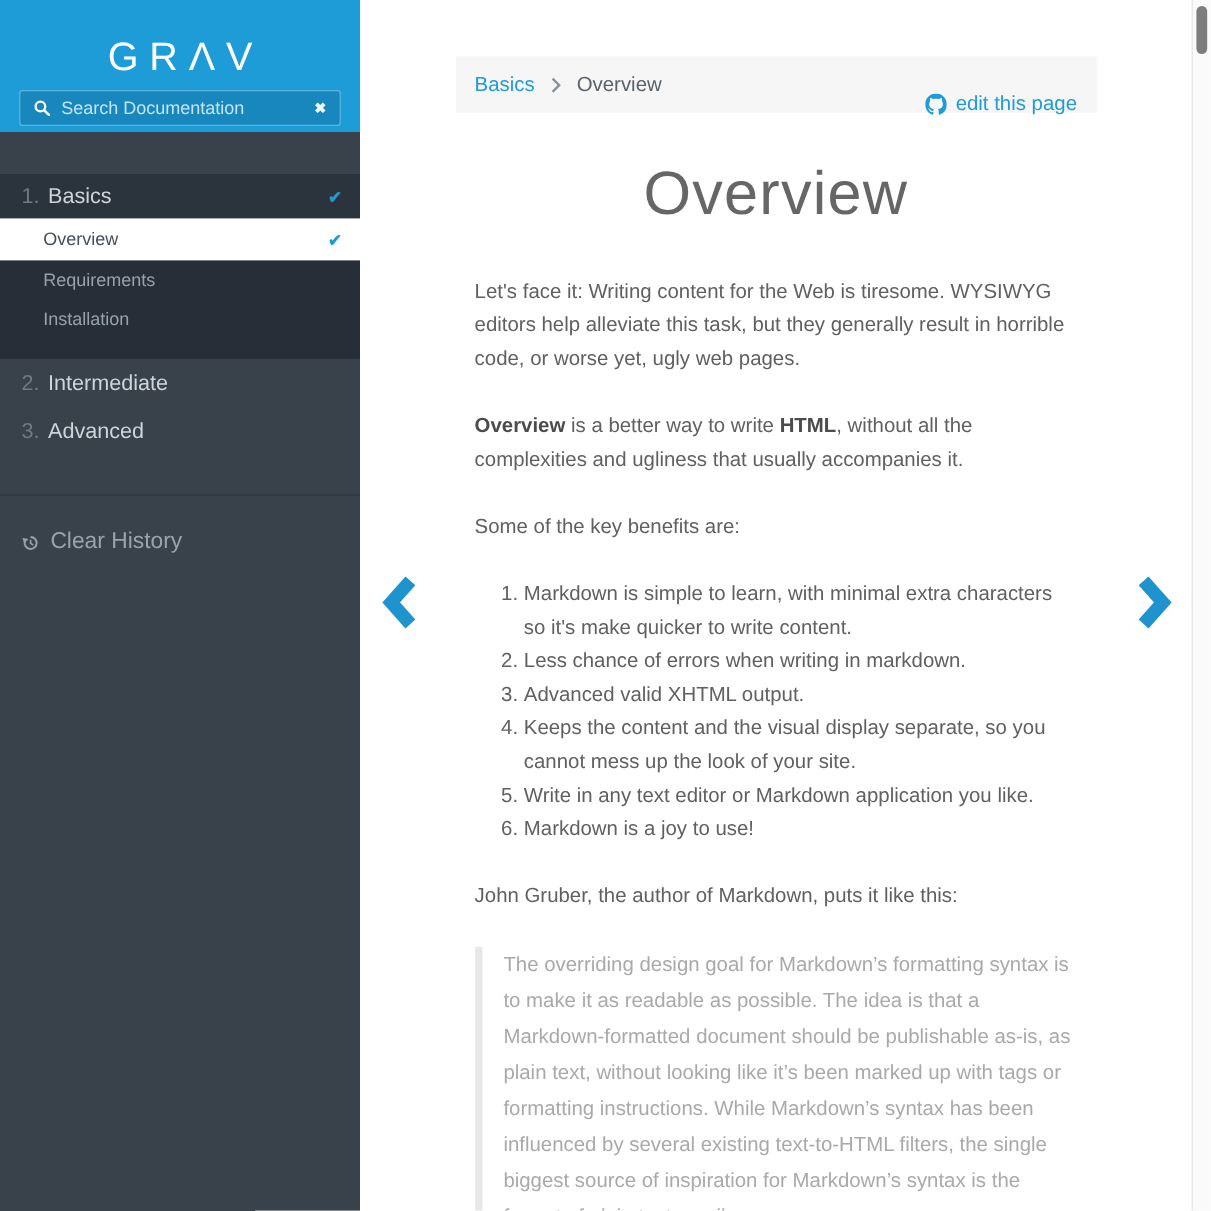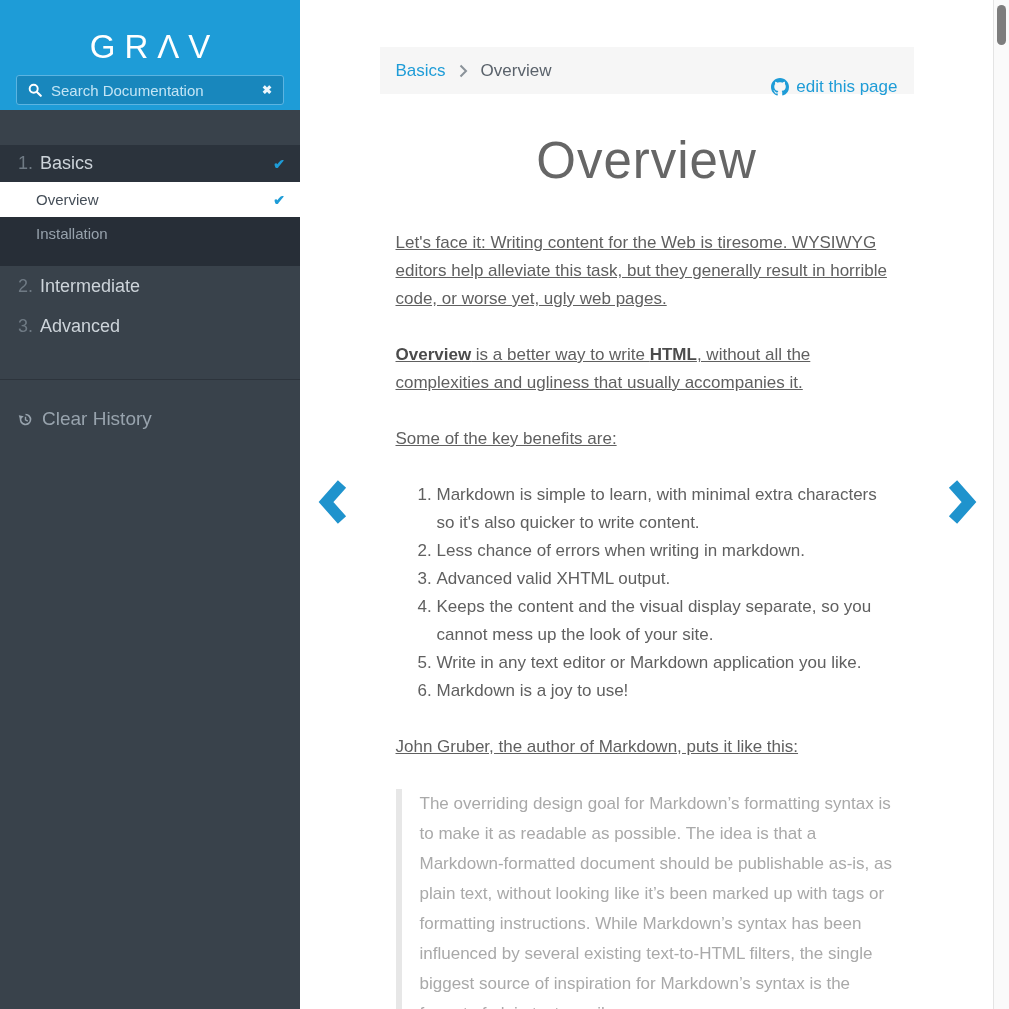--- a/index.html
+++ b/index.html
@@ -45,21 +45,21 @@
   .crumb-sep { margin: 0 13px; display: flex; align-items: center; }
   .crumb-current { color: #5a626b; }
   .edit-link { margin-left: auto; display: flex; align-items: center; gap: 7px;
                color: #1e9cd7; cursor: pointer; margin-top: 32px; }
   .gh-icon { display: flex; }
 
   .page-title { margin: 37px 0 39px; text-align: center; font-size: 51px; font-weight: 400;
                 color: #666; letter-spacing: 1px; }
 
   .article { padding: 0 16px; font-size: 17px; line-height: 28px; color: #606060; }
-  .article p { margin: 0 0 28px; text-decoration: underline; }
+  .article p { margin: 0 0 28px; }
   .article strong { color: #4b4b4b; }
   .article ol { margin: 0 0 28px; padding-left: 41px; }
   .article blockquote { margin: 0; border-left: 6px solid #e7e7e7; padding-left: 18px;
                         color: #a9a9a9; line-height: 30px; }
 
   
   .prev-arrow { position: absolute; left: 317px; top: 477px; cursor: pointer; }
   .next-arrow { position: absolute; left: 944px; top: 477px; cursor: pointer; }
 
   
@@ -90,20 +90,23 @@
     <div class="section sec-1">
       <div class="sec-header">
         <span class="num">1.</span>
         <span class="lbl">Basics</span>
         <span class="chk">✔</span>
       </div>
       <div class="sec-items">
         <div class="item active">
           <span>Overview</span>
           <span class="chk">✔</span>
+        </div>
+        <div class="item">
+          <span>Requirements</span>
         </div>
         <div class="item">
           <span>Installation</span>
         </div>
       </div>
     </div>
 
     <div class="section sec-2">
       <div class="sec-header">
         <span class="num">2.</span>
@@ -157,21 +160,21 @@
     <h1 class="page-title">Overview</h1>
 
     <div class="article">
       <p>Let's face it: Writing content for the Web is tiresome. WYSIWYG editors help alleviate this task, but they generally result in horrible code, or worse yet, ugly web pages.</p>
 
       <p><strong>Overview</strong><span> is a better way to write </span><strong>HTML</strong><span>, without all the complexities and ugliness that usually accompanies it.</span></p>
 
       <p>Some of the key benefits are:</p>
 
       <ol>
-        <li>Markdown is simple to learn, with minimal extra characters so it's also quicker to write content.</li>
+        <li>Markdown is simple to learn, with minimal extra characters so it's make quicker to write content.</li>
         <li>Less chance of errors when writing in markdown.</li>
         <li>Advanced valid XHTML output.</li>
         <li>Keeps the content and the visual display separate, so you cannot mess up the look of your site.</li>
         <li>Write in any text editor or Markdown application you like.</li>
         <li>Markdown is a joy to use!</li>
       </ol>
 
       <p>John Gruber, the author of Markdown, puts it like this:</p>
 
       <blockquote>The overriding design goal for Markdown’s formatting syntax is to make it as readable as possible. The idea is that a Markdown-formatted document should be publishable as-is, as plain text, without looking like it’s been marked up with tags or formatting instructions. While Markdown’s syntax has been influenced by several existing text-to-HTML filters, the single biggest source of inspiration for Markdown’s syntax is the format of plain text email.</blockquote>

